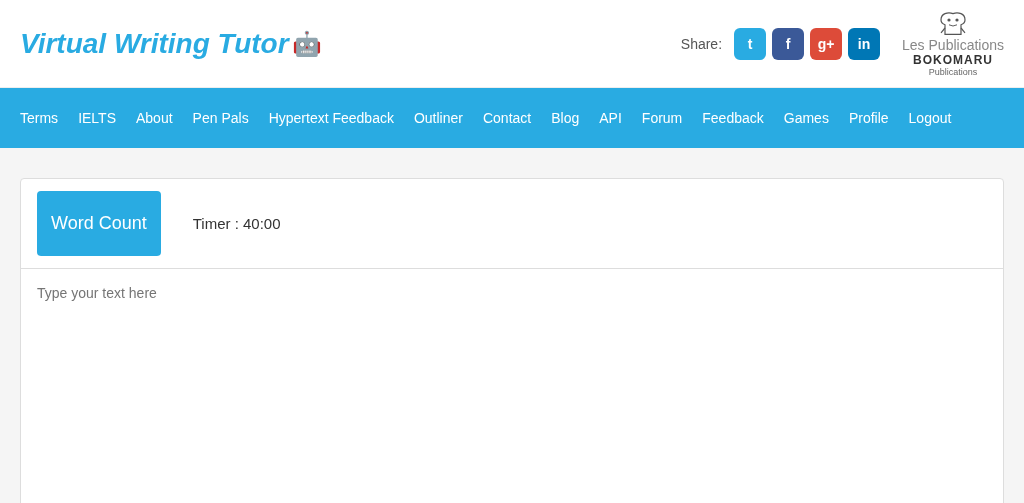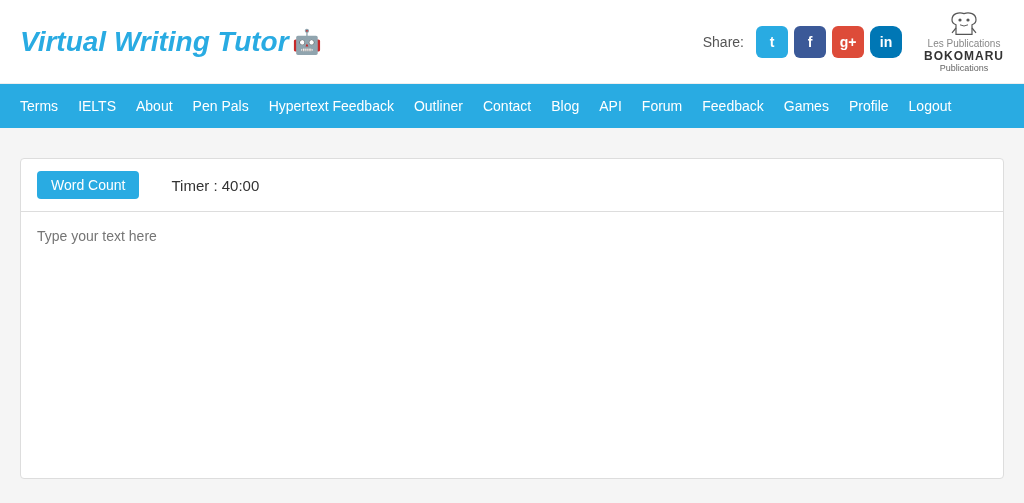--- a/index.html
+++ b/index.html
@@ -62,33 +62,33 @@
       justify-content: center;
       color: white;
       font-size: 14px;
       font-weight: bold;
       cursor: pointer;
       text-decoration: none;
     }
     .social-twitter { background: #29abe2; }
     .social-facebook { background: #3b5998; }
     .social-google { background: #dd4b39; }
-    .social-linkedin { background: #0077b5; border-radius: 9px; }
+    .social-linkedin { background: #0077b5; }
 
     .bokomaru-logo {
       display: flex;
       flex-direction: column;
       align-items: center;
       margin-left: 10px;
     }
 
     
     .navbar {
       background: #29abe2;
-      padding: 0 10px;
+      padding: 8px 10px;
       display: flex;
       align-items: center;
     }
     .navbar a {
       color: white;
       text-decoration: none;
       padding: 14px 10px;
       font-size: 14px;
       display: inline-block;
       white-space: nowrap;
@@ -113,23 +113,23 @@
       border-bottom: 1px solid #ddd;
       display: flex;
       align-items: center;
       gap: 16px;
     }
 
     .word-count-btn {
       background: #29abe2;
       color: white;
       border: none;
-      padding: 6px 14px;
+      padding: 22px 14px;
       border-radius: 4px;
-      font-size: 14px;
+      font-size: 18px;
       cursor: pointer;
     }
 
     .timer-display {
       font-size: 15px;
       color: #333;
       margin-left: 16px;
     }
 
     .editor-area {
@@ -175,21 +175,21 @@
     <div class="bokomaru-logo">
       <svg class="boko-svg" viewBox="0 0 50 30">
 
         <path d="M15,28 L15,16 Q10,14 10,10 Q10,4 15,2 Q20,0 25,2 Q30,0 35,2 Q40,4 40,10 Q40,14 35,16 L35,28 Z" fill="none" stroke="#555" stroke-width="1.5"></path>
         <line x1="15" y1="20" x2="10" y2="26" stroke="#555" stroke-width="1.5"></line>
         <line x1="35" y1="20" x2="40" y2="26" stroke="#555" stroke-width="1.5"></line>
         <circle cx="20" cy="10" r="2" fill="#555"></circle>
         <circle cx="30" cy="10" r="2" fill="#555"></circle>
         <path d="M20,16 Q25,19 30,16" fill="none" stroke="#555" stroke-width="1.2"></path>
       </svg>
-      <span style="font-size:10px;color:#888;line-height:1.1;">Les Publications</span>
+      <span style="font-size:14px;color:#888;line-height:1.1;">Les Publications</span>
       <span style="font-size:12px;font-weight:bold;color:#333;letter-spacing:1px;">BOKOMARU</span>
       <span style="font-size:9px;color:#666;">Publications</span>
     </div>
   </div>
 </div>
 
 <nav class="navbar">
   <a href="#">Terms</a>
   <a href="#">IELTS</a>
   <a href="#">About</a>

